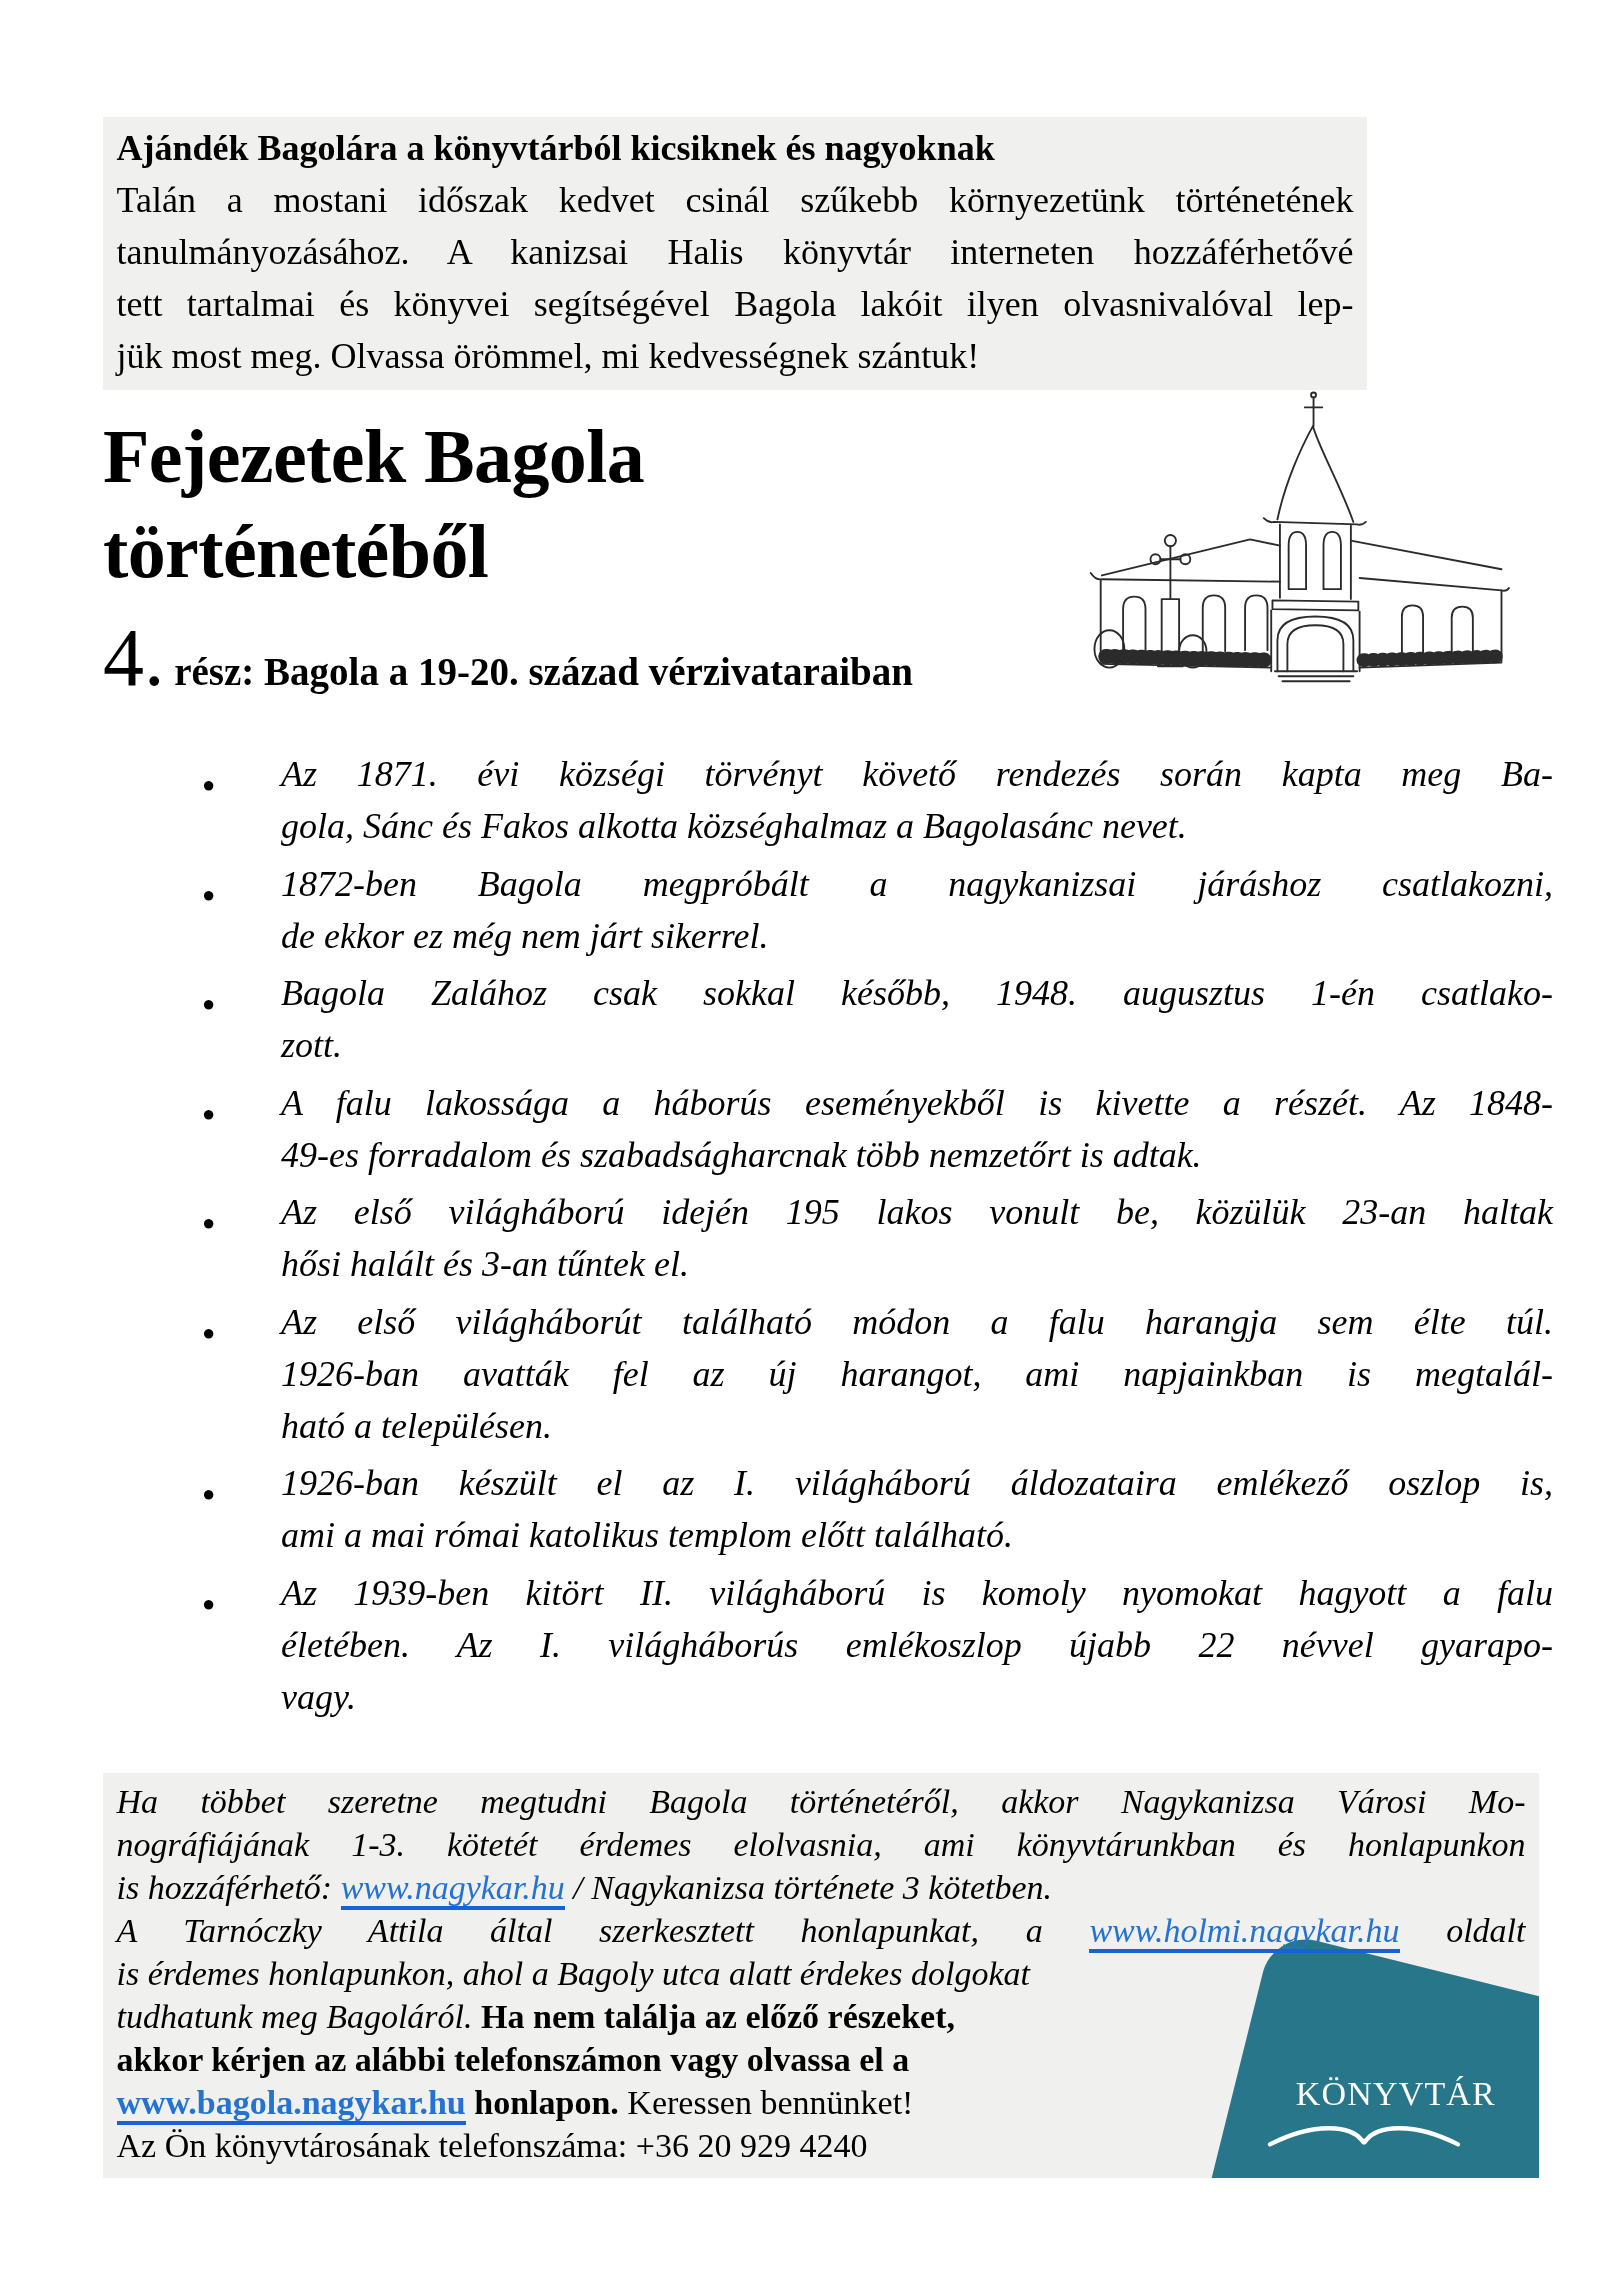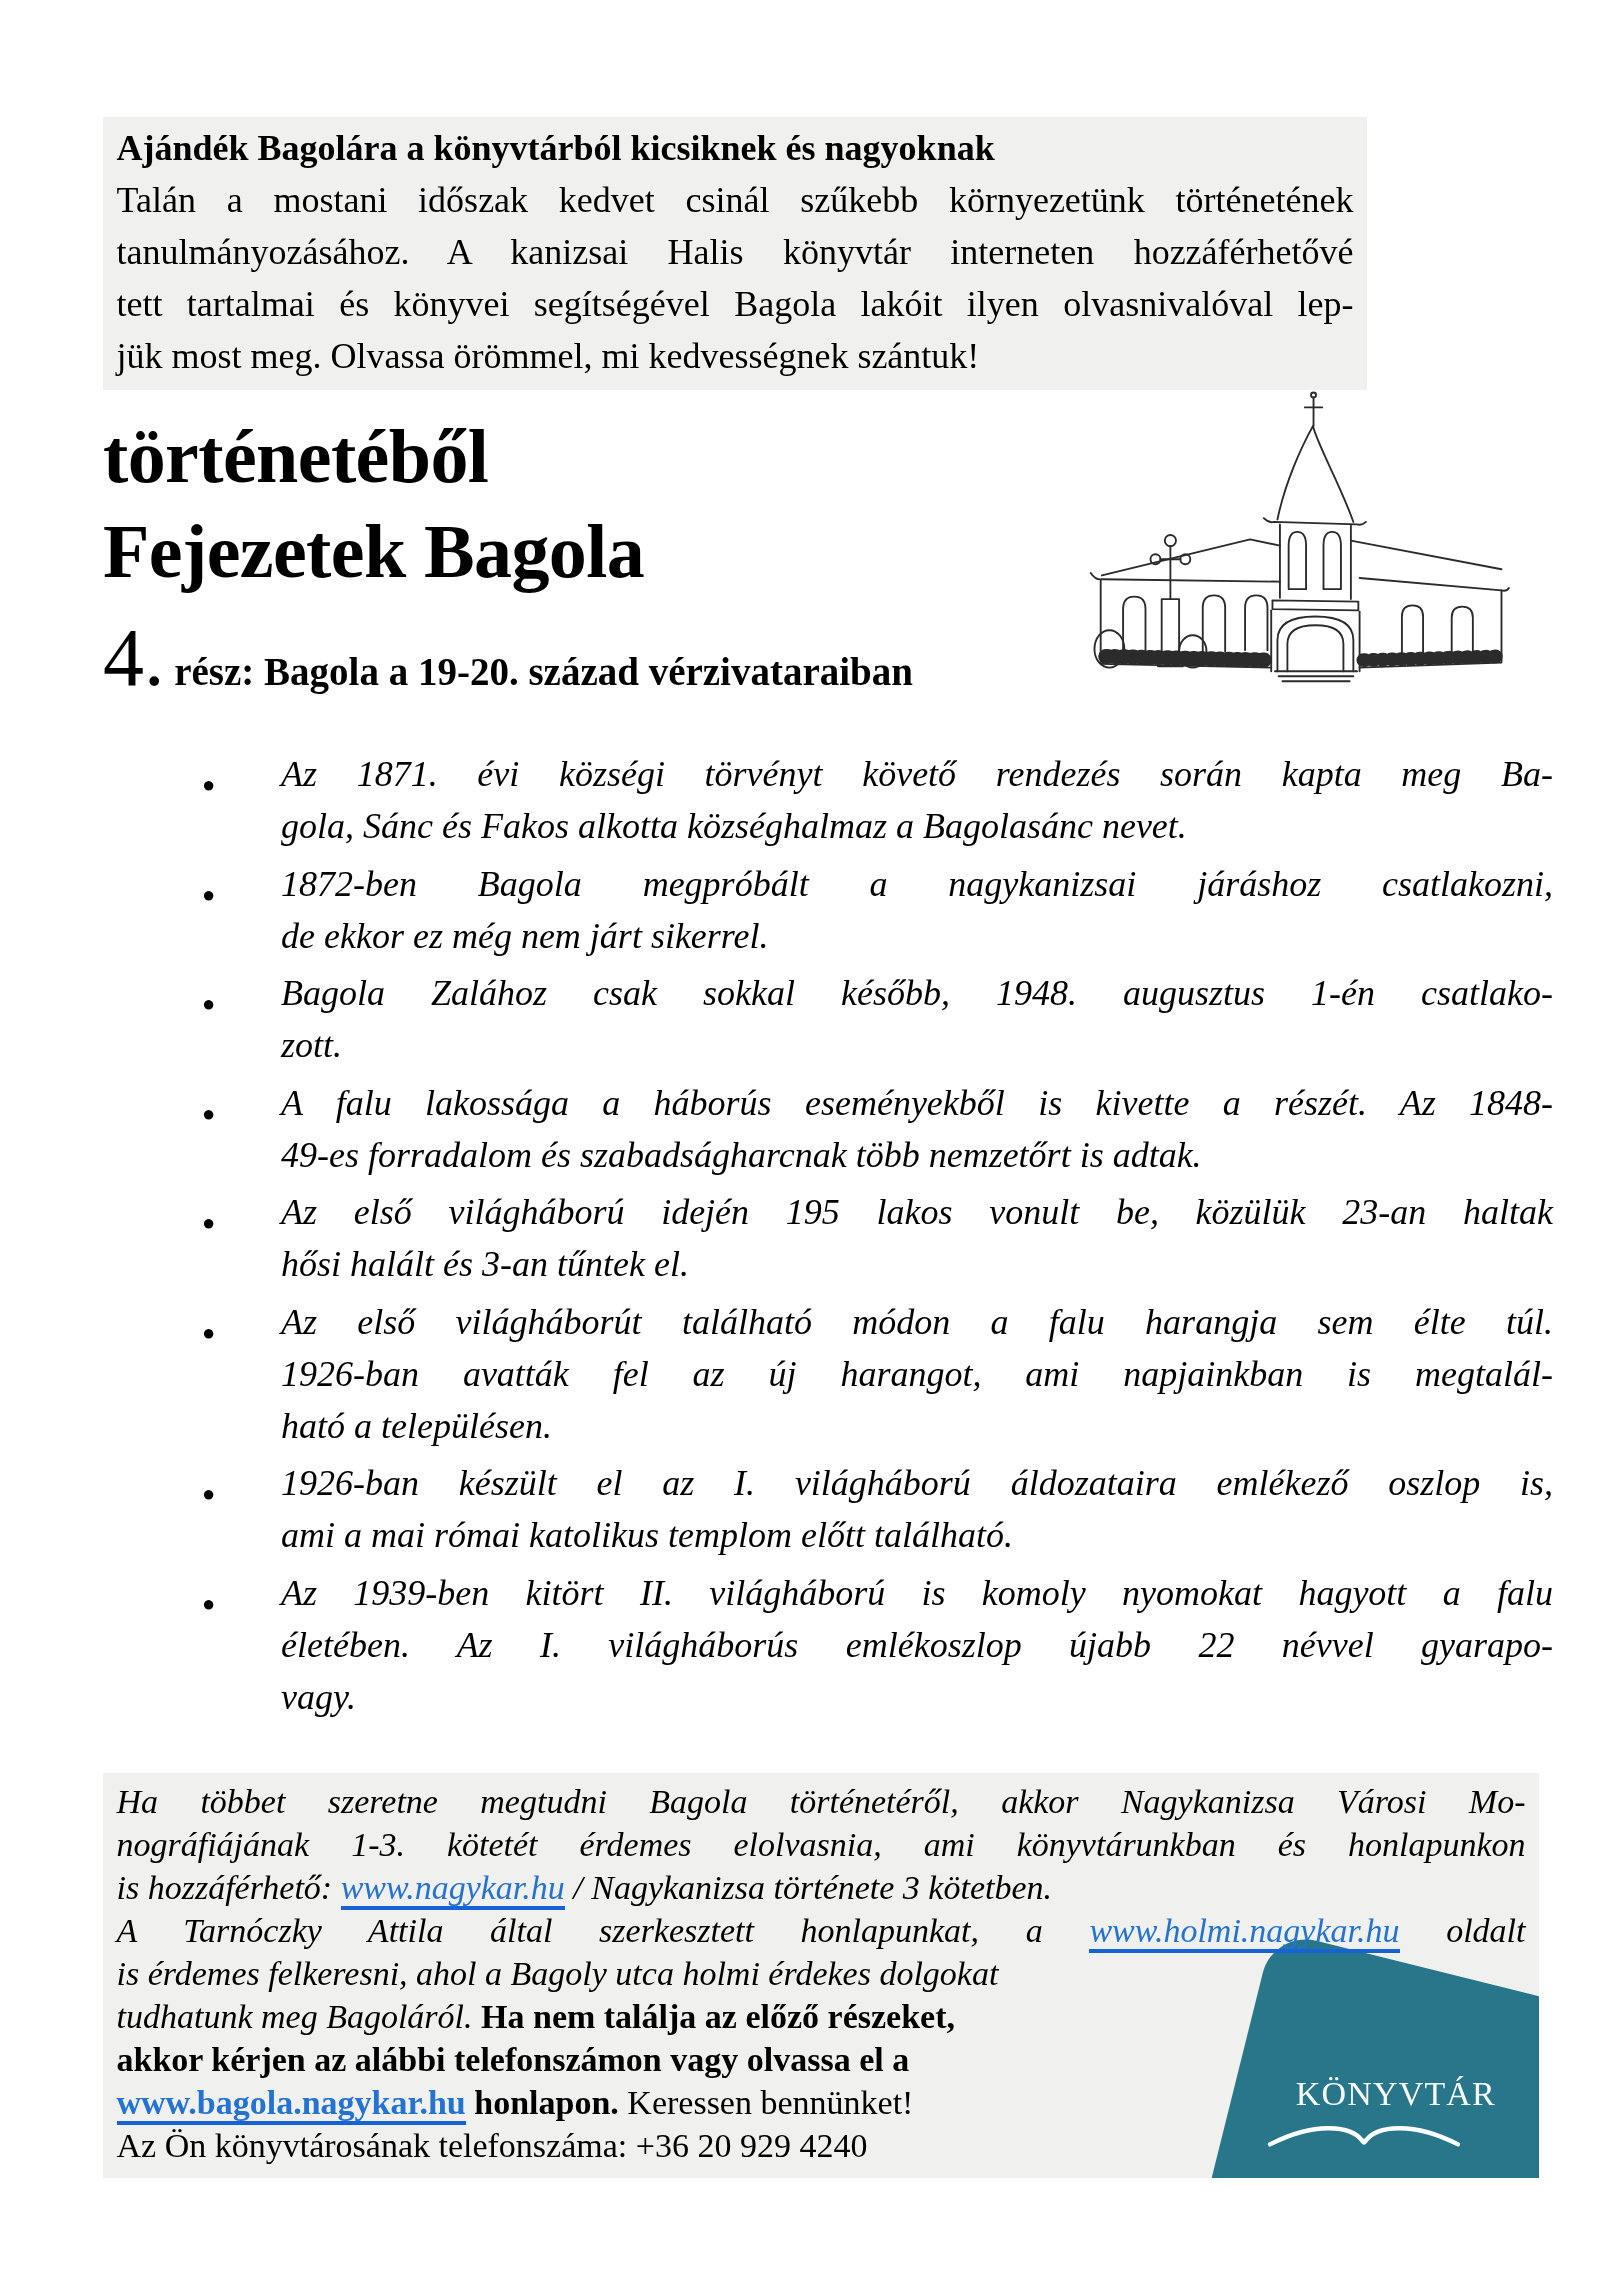--- a/index.html
+++ b/index.html
@@ -80,22 +80,22 @@
     <h2 class="intro-heading">Ajándék Bagolára a könyvtárból kicsiknek és nagyoknak</h2>
     <div class="lines-block">
         <div class="jline just">Talán a mostani időszak kedvet csinál szűkebb környezetünk történetének</div>
         <div class="jline just">tanulmányozásához. A kanizsai Halis könyvtár interneten hozzáférhetővé</div>
         <div class="jline just">tett tartalmai és könyvei segítségével Bagola lakóit ilyen olvasnivalóval lep-</div>
         <div class="jline">jük most meg. Olvassa örömmel, mi kedvességnek szántuk!</div>
       </div>
   </section>
 
   <h1 class="main-title">
+      <div class="jline just">Fejezetek Bagola</div>
       <div class="jline">történetéből</div>
-      <div class="jline just">Fejezetek Bagola</div>
     </h1>
 
   <div class="church">
     <svg viewBox="0 0 730 474" xmlns="http://www.w3.org/2000/svg">
       <g stroke="#2b2b2b" stroke-width="3" fill="none" stroke-linecap="round" stroke-linejoin="round">
 
         <circle cx="398" cy="8" r="4"></circle>
         <line x1="398" y1="12" x2="398" y2="58"></line>
         <line x1="384" y1="28" x2="412" y2="28"></line>
 
@@ -186,21 +186,21 @@
         <div class="jline">vagy.</div>
       </li>
     </ul>
 
   <section class="footer-box">
     <div class="footer-lines">
         <div class="fline just"><span class="seg-i">Ha többet szeretne megtudni Bagola történetéről, akkor Nagykanizsa Városi Mo-</span></div>
         <div class="fline just"><span class="seg-i">nográfiájának 1-3. kötetét érdemes elolvasnia, ami könyvtárunkban és honlapunkon</span></div>
         <div class="fline"><span class="seg-i">is hozzáférhető: </span><span class="seg-link">www.nagykar.hu</span><span class="seg-i"> / Nagykanizsa története 3 kötetben.</span></div>
         <div class="fline just"><span class="seg-i">A Tarnóczky Attila által szerkesztett honlapunkat, a </span><span class="seg-link">www.holmi.nagykar.hu</span><span class="seg-i"> oldalt</span></div>
-        <div class="fline"><span class="seg-i">is érdemes felkeresni, ahol a Bagoly utca holmi érdekes dolgokat</span></div>
+        <div class="fline"><span class="seg-i">is érdemes honlapunkon, ahol a Bagoly utca alatt érdekes dolgokat</span></div>
         <div class="fline"><span class="seg-i">tudhatunk meg Bagoláról. </span><span class="seg-b">Ha nem találja az előző részeket,</span></div>
         <div class="fline"><span class="seg-b">akkor kérjen az alábbi telefonszámon vagy olvassa el a</span></div>
         <div class="fline"><span class="seg-blink">www.bagola.nagykar.hu</span><span class="seg-b"> honlapon. </span><span class="seg-r">Keressen bennünket!</span></div>
         <div class="fline"><span class="seg-r">Az Ön könyvtárosának telefonszáma: +36 20 929 4240</span></div>
       </div>
     <div class="logo-card"></div>
     <div class="logo-content">
       <div class="logo-text">KÖNYVTÁR</div>
       <div class="logo-book">
         <svg width="246" height="38" viewBox="0 0 420 80" xmlns="http://www.w3.org/2000/svg">

